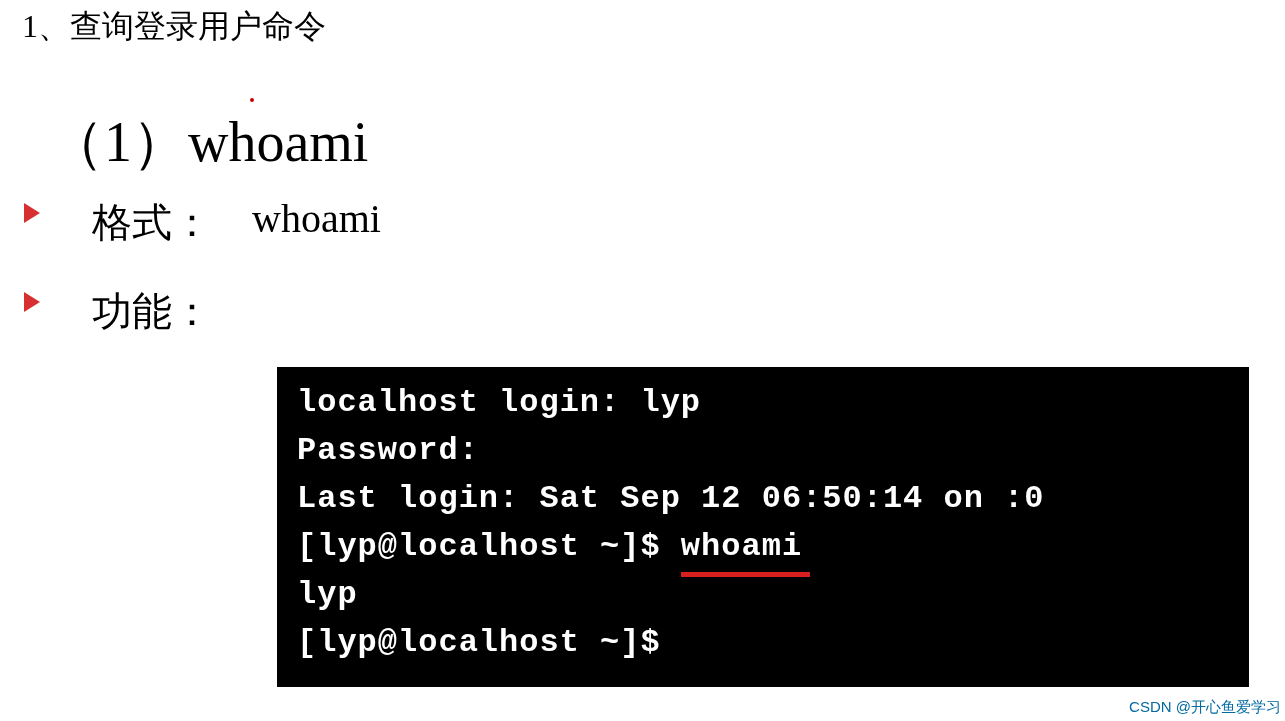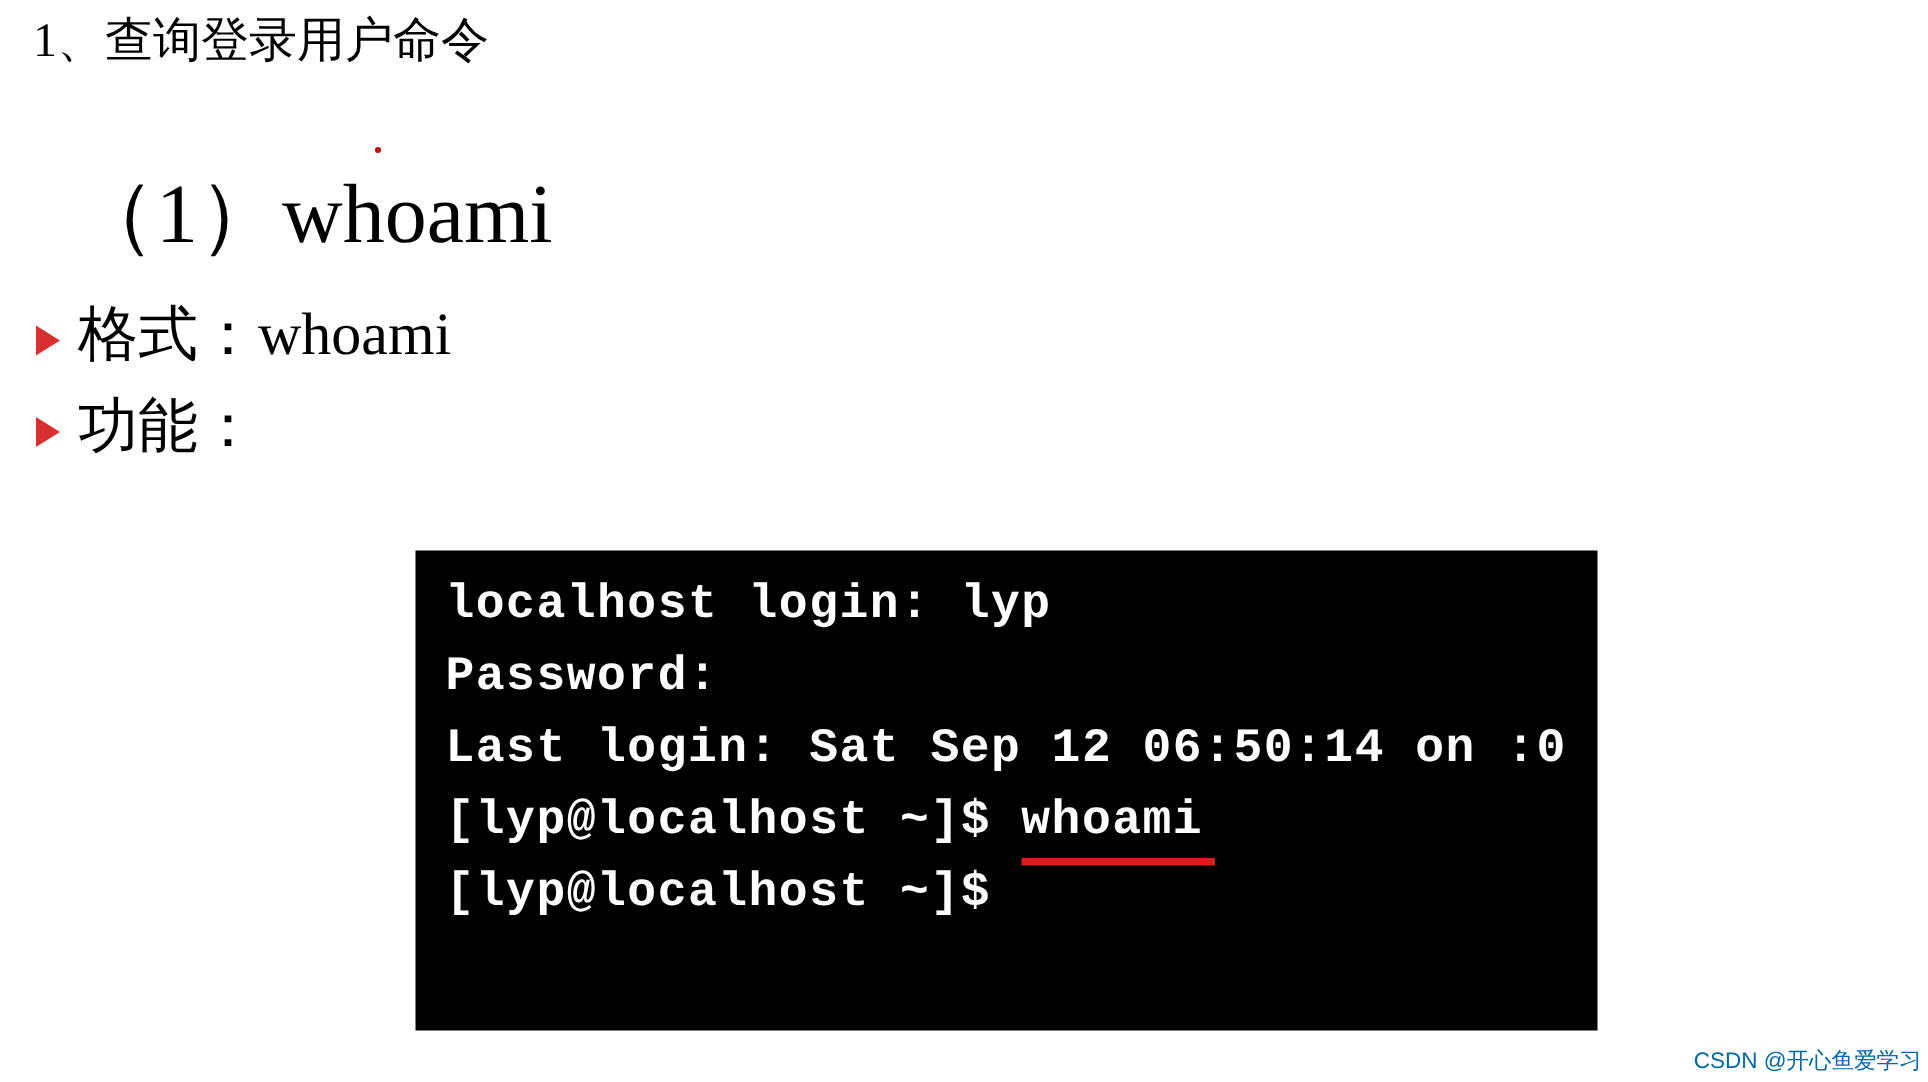--- a/index.html
+++ b/index.html
@@ -36,28 +36,29 @@
       top: 98px;
       left: 250px;
       width: 4px;
       height: 4px;
       background: #c00;
       border-radius: 50%;
     }
     .bullet-row {
       position: absolute;
       display: flex;
-      align-items: center;
+      align-items: flex-start;
+      gap: 40px;
     }
     .bullet-row-1 {
       top: 195px;
       left: 24px;
     }
     .bullet-row-2 {
-      top: 256px;
+      top: 284px;
       left: 24px;
     }
     .arrow-icon {
       width: 0;
       height: 0;
       border-top: 10px solid transparent;
       border-bottom: 10px solid transparent;
       border-left: 16px solid #d63030;
       margin-right: 12px;
       margin-top: 8px;
@@ -69,21 +70,21 @@
     }
     .bullet-value {
       font-size: 40px;
       color: #000;
       font-family: "Times New Roman", "SimSun", serif;
     }
     .terminal {
       position: absolute;
       top: 367px;
       left: 277px;
-      width: 788px;
+      width: 972px;
       height: 320px;
       background: #000000;
       padding: 12px 20px 12px 20px;
       font-family: "Courier New", monospace;
       font-size: 32px;
       font-weight: bold;
       color: #ffffff;
       line-height: 1.5;
       letter-spacing: 1px;
     }
@@ -129,16 +130,17 @@
 <div class="bullet-row bullet-row-2">
   <div class="arrow-icon"></div>
   <span class="bullet-label">功能：</span>
 </div>
 
 <div class="terminal">
   <div class="terminal-line">localhost login: lyp</div>
   <div class="terminal-line">Password:</div>
   <div class="terminal-line">Last login: Sat Sep 12 06:50:14 on :0</div>
   <div class="terminal-line"><span>[lyp@localhost ~]$ </span><span class="underlined-command">whoami</span></div>
+  <div class="terminal-line">lyp</div>
   <div class="terminal-line">[lyp@localhost ~]$</div>
 </div>
 
 <div class="watermark">CSDN @开心鱼爱学习</div>
 
 </body></html>

